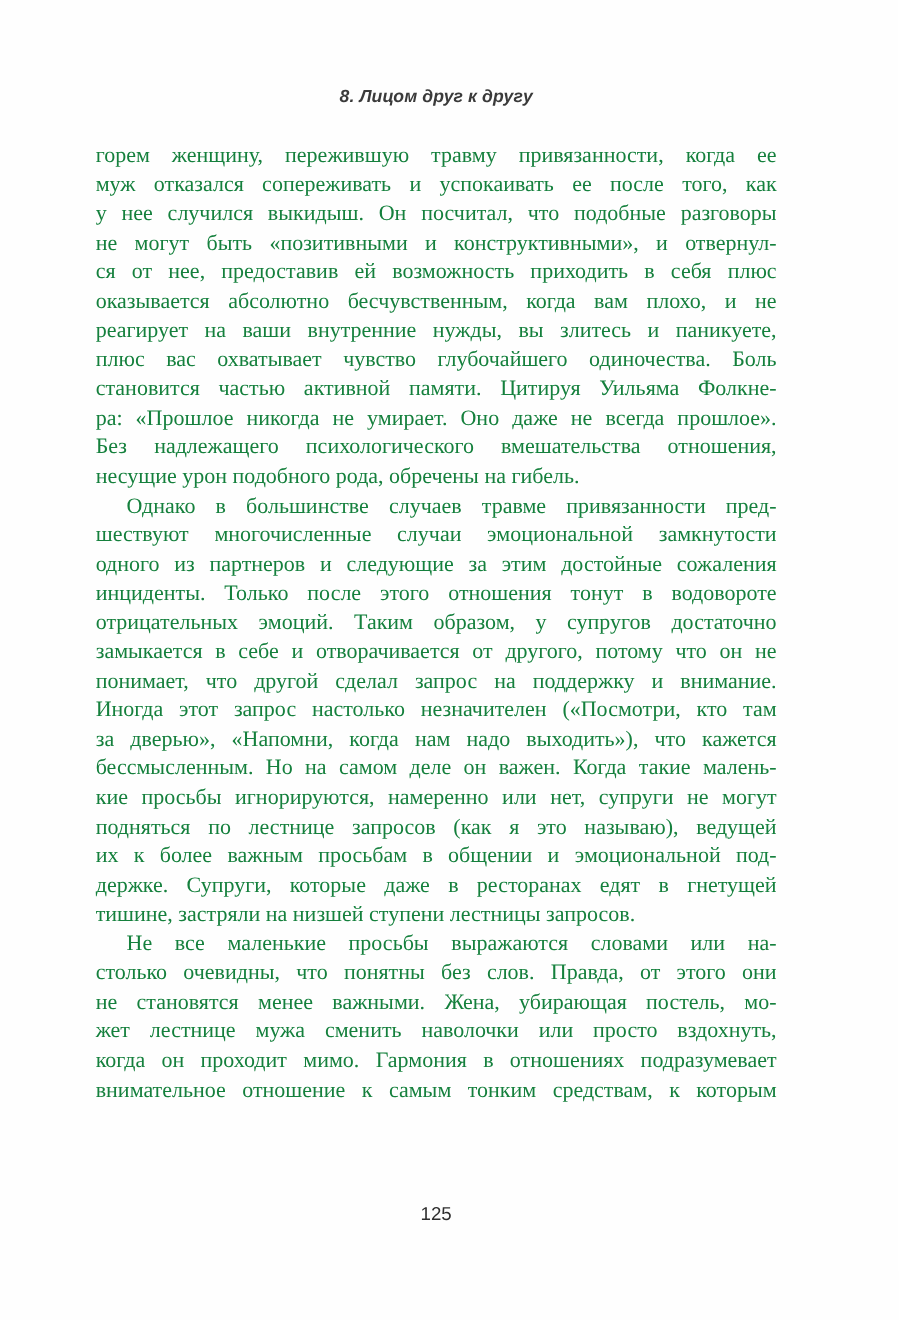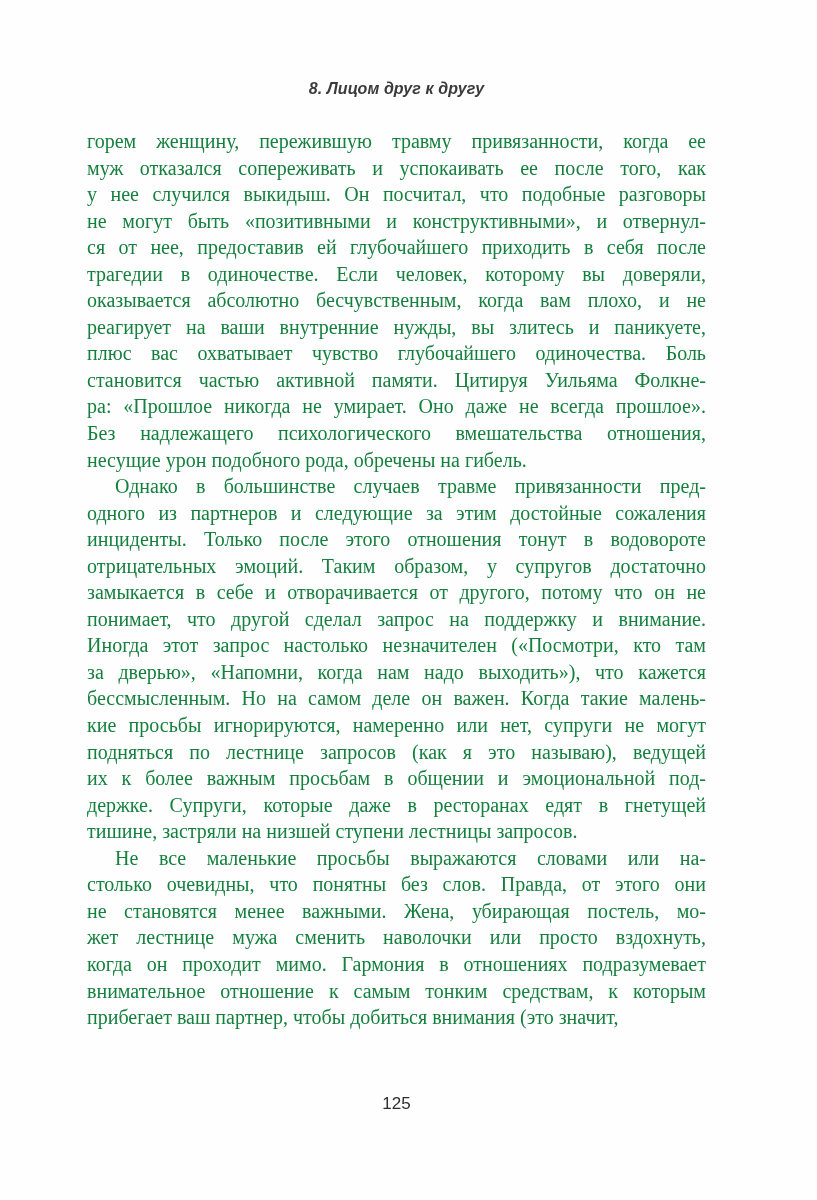--- a/index.html
+++ b/index.html
@@ -72,32 +72,32 @@
 <div class="page">
 
   <div class="running-header">8. Лицом друг к другу</div>
 
   <div class="body-text">
       <div class="paragraph">
         <div class="text-line first-line">горем женщину, пережившую травму привязанности, когда ее</div>
         <div class="text-line">муж отказался сопереживать и успокаивать ее после того, как</div>
         <div class="text-line">у нее случился выкидыш. Он посчитал, что подобные разговоры</div>
         <div class="text-line">не могут быть «позитивными и конструктивными», и отвернул-</div>
-        <div class="text-line">ся от нее, предоставив ей глубочайшего приходить в себя после</div>
-        <div class="text-line">трагедии в одиночестве. Если человек, которому вы доверяли,</div>
+        <div class="text-line">ся от нее, предоставив ей возможность приходить в себя плюс</div>
         <div class="text-line">оказывается абсолютно бесчувственным, когда вам плохо, и не</div>
         <div class="text-line">реагирует на ваши внутренние нужды, вы злитесь и паникуете,</div>
         <div class="text-line">плюс вас охватывает чувство глубочайшего одиночества. Боль</div>
         <div class="text-line">становится частью активной памяти. Цитируя Уильяма Фолкне-</div>
         <div class="text-line">ра: «Прошлое никогда не умирает. Оно даже не всегда прошлое».</div>
         <div class="text-line">Без надлежащего психологического вмешательства отношения,</div>
         <div class="text-line last-line">несущие урон подобного рода, обречены на гибель.</div>
       </div>
       <div class="paragraph indented">
         <div class="text-line first-line">Однако в большинстве случаев травме привязанности пред-</div>
+        <div class="text-line">шествуют многочисленные случаи эмоциональной замкнутости</div>
         <div class="text-line">одного из партнеров и следующие за этим достойные сожаления</div>
         <div class="text-line">инциденты. Только после этого отношения тонут в водовороте</div>
         <div class="text-line">отрицательных эмоций. Таким образом, у супругов достаточно</div>
         <div class="text-line">замыкается в себе и отворачивается от другого, потому что он не</div>
         <div class="text-line">понимает, что другой сделал запрос на поддержку и внимание.</div>
         <div class="text-line">Иногда этот запрос настолько незначителен («Посмотри, кто там</div>
         <div class="text-line">за дверью», «Напомни, когда нам надо выходить»), что кажется</div>
         <div class="text-line">бессмысленным. Но на самом деле он важен. Когда такие малень-</div>
         <div class="text-line">кие просьбы игнорируются, намеренно или нет, супруги не могут</div>
         <div class="text-line">подняться по лестнице запросов (как я это называю), ведущей</div>
@@ -105,19 +105,18 @@
         <div class="text-line">держке. Супруги, которые даже в ресторанах едят в гнетущей</div>
         <div class="text-line last-line">тишине, застряли на низшей ступени лестницы запросов.</div>
       </div>
       <div class="paragraph indented">
         <div class="text-line first-line">Не все маленькие просьбы выражаются словами или на-</div>
         <div class="text-line">столько очевидны, что понятны без слов. Правда, от этого они</div>
         <div class="text-line">не становятся менее важными. Жена, убирающая постель, мо-</div>
         <div class="text-line">жет лестнице мужа сменить наволочки или просто вздохнуть,</div>
         <div class="text-line">когда он проходит мимо. Гармония в отношениях подразумевает</div>
         <div class="text-line">внимательное отношение к самым тонким средствам, к которым</div>
-        <div class="text-line last-line">прибегает ваш партнер, чтобы добиться внимания (это значит,</div>
       </div>
     </div>
 
   <div class="page-number">125</div>
 
 </div>
 
 </body></html>

